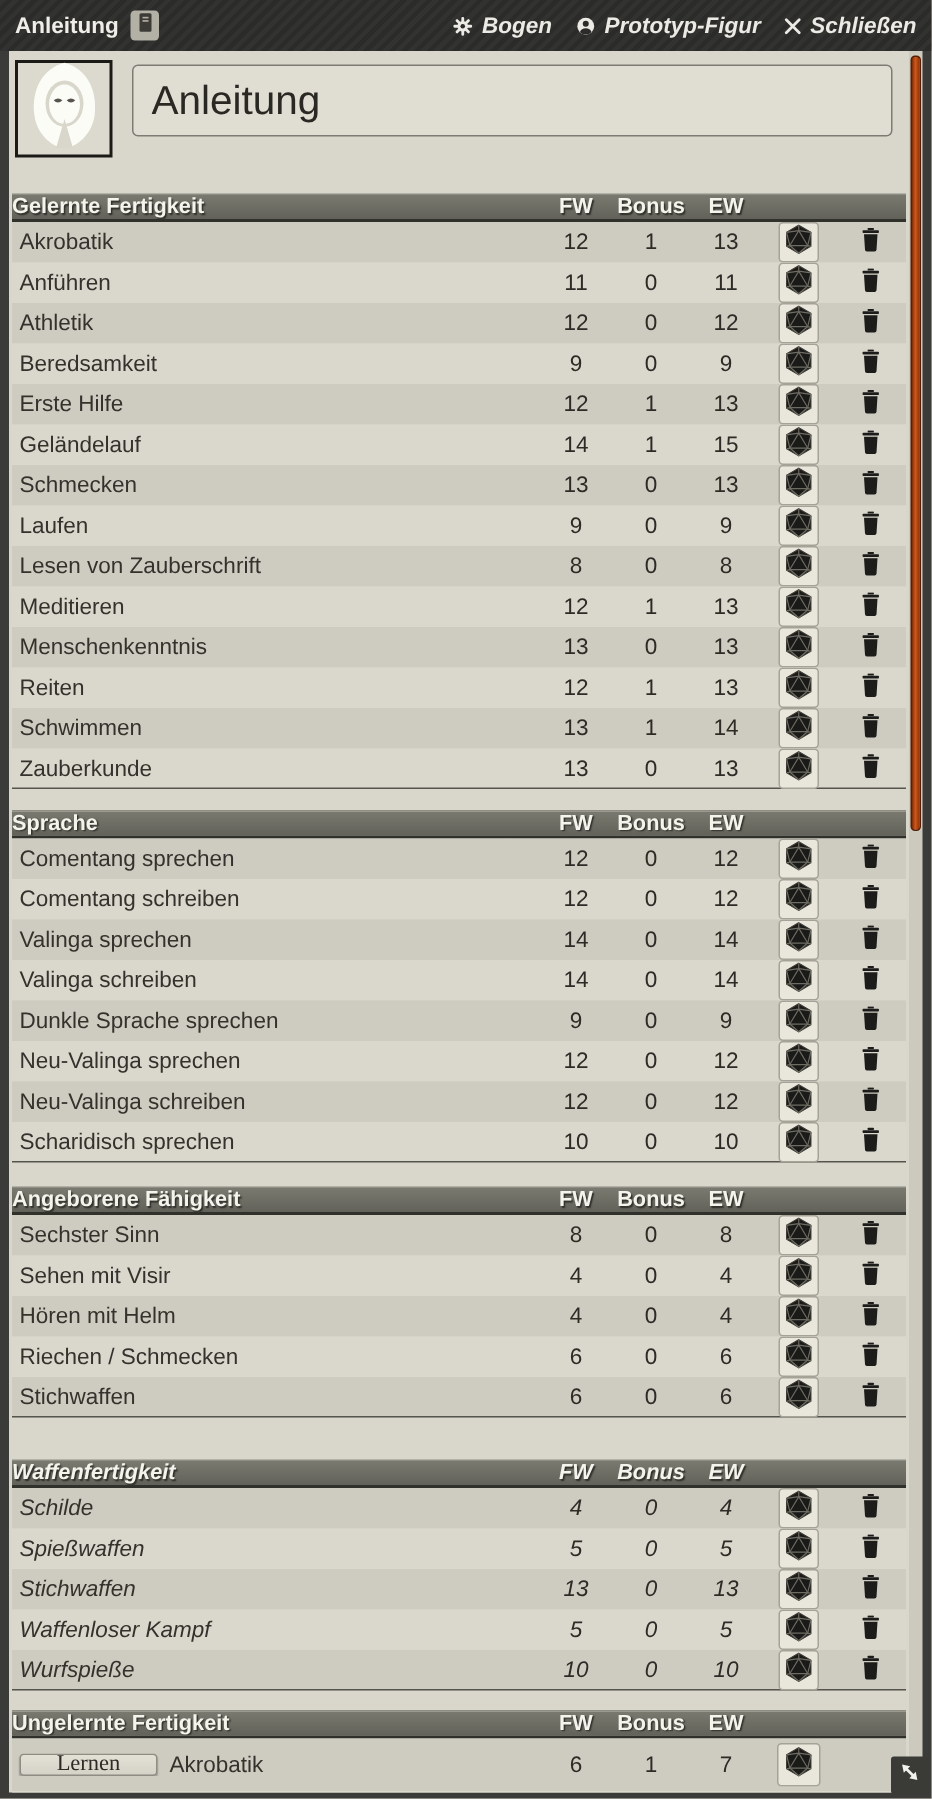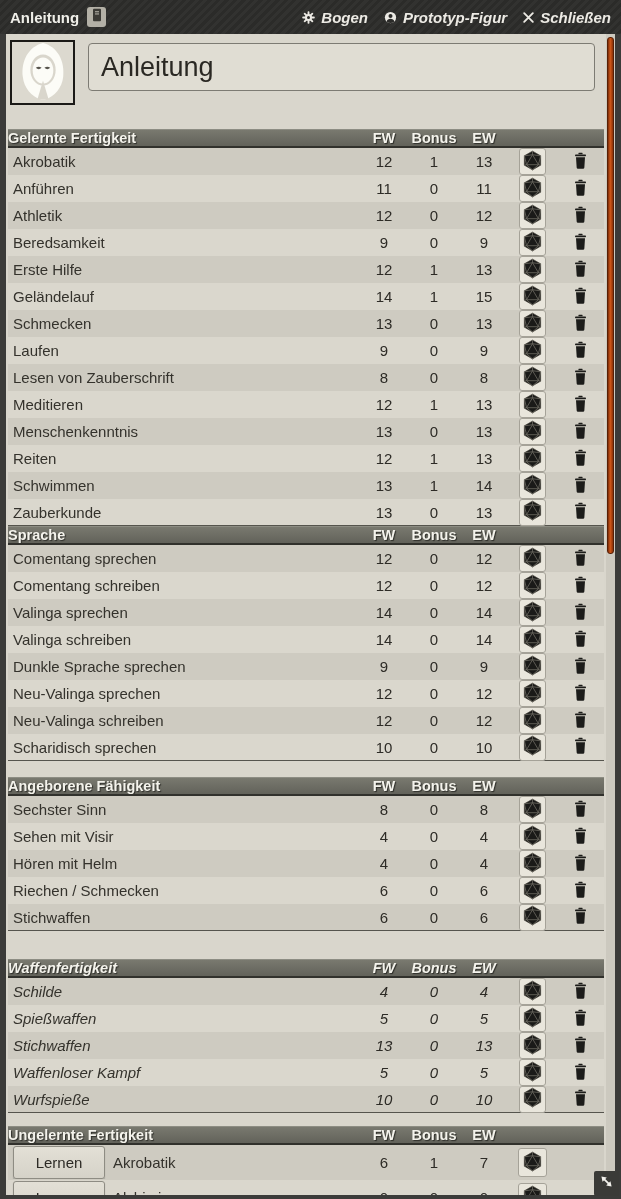--- a/index.html
+++ b/index.html
@@ -51,21 +51,21 @@
   }
   .tab.active {
     background:rgba(214,92,70,0.5);
     box-shadow:0 0 9px 5px rgba(214,92,70,0.45);
     border-radius:9px;
   }
   
   #sections { position:absolute; left:2px; top:90px; width:596px; }
   .table { width:596px; }
   .table:nth-child(1){ margin-top:5px; }
-  .table:nth-child(2){ margin-top:0; }
+  .table:nth-child(2){ margin-top:14px; }
   .table:nth-child(3){ margin-top:16px; }
   .table:nth-child(4){ margin-top:28px;font-style:italic; }
   .table:nth-child(5){ margin-top:13px; }
   .thead {
     height:19px;
     background:linear-gradient(#79796f,#62625a);
     border-top:1px solid #8d8d83;
     border-bottom:2px solid #31312c;
     color:#f4f3ec; font-weight:bold; font-size:14.5px;
     text-shadow:1px 1px 1px #2e2e29;
@@ -89,26 +89,26 @@
     width:27px; height:27px; margin:0 auto;
     background:#e9e6dc; border:1px solid #a5a298; border-radius:3px;
     display:flex; align-items:center; justify-content:center; cursor:pointer;
   }
   .learn .btn-die { width:29px; height:29px; }
   .btn-trash {
     width:20px; height:20px; margin:0 auto; display:flex;
     align-items:center; justify-content:center; cursor:pointer;
   }
   .btn-learn {
-    width:92px; height:33px; margin-left:5px;
+    width:92px; height:15px; margin-left:5px;
     background:linear-gradient(#e3e0d6,#d5d2c8);
     border:1px solid #8e8c83; border-radius:3px;
     box-shadow:0 1px 1px rgba(0,0,0,0.25);
     display:flex; align-items:center; justify-content:center;
-    font-size:15px; color:#2d2b26; cursor:pointer;
+    font-size:15px; color:#2d2b26; cursor:pointer;font-family:Liberation Serif, serif;
   }
   
   .scroll-track {
     position:absolute; left:606px; top:34px; width:9px; height:1161px;
     background:#ccc9bf;
   }
   .scroll-thumb {
     position:absolute; left:607px; top:37px; width:7px; height:517px;
     background:linear-gradient(90deg,#7c2c08,#d05818 45%,#8a3208);
     border-radius:3px; border:1px solid #571f05; cursor:pointer;

